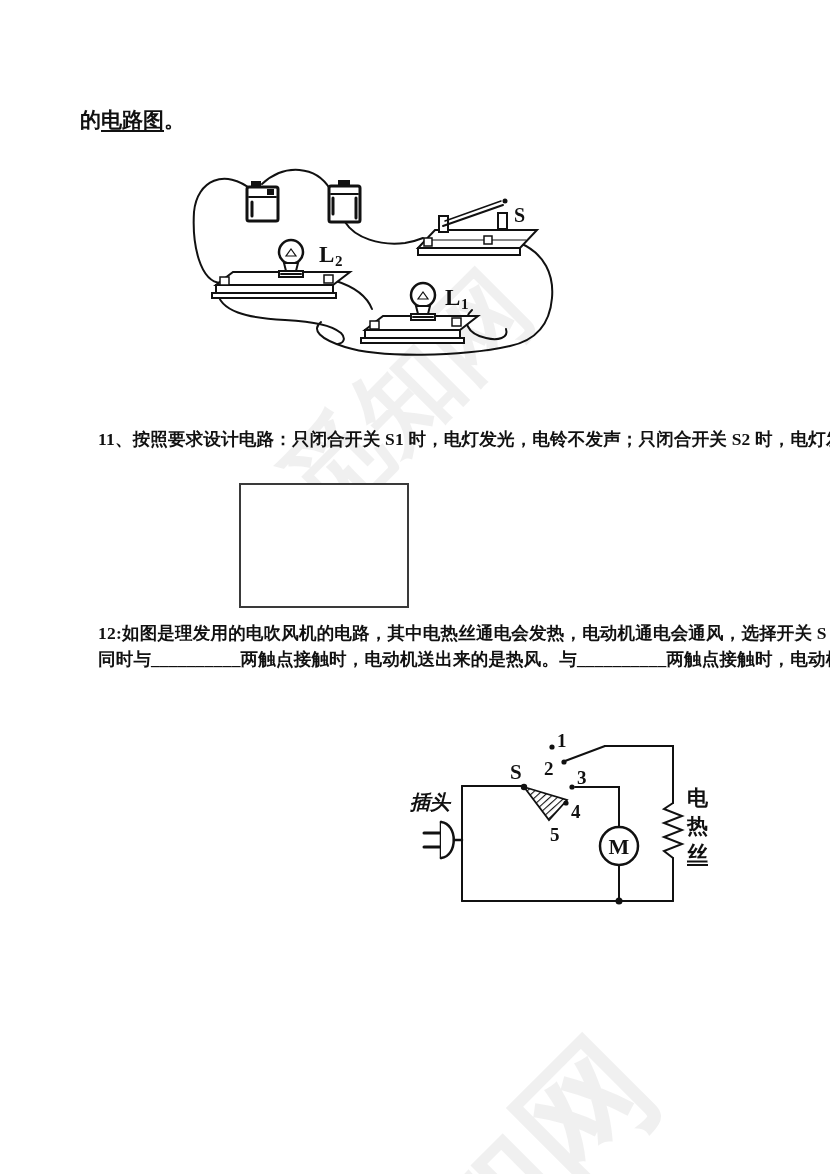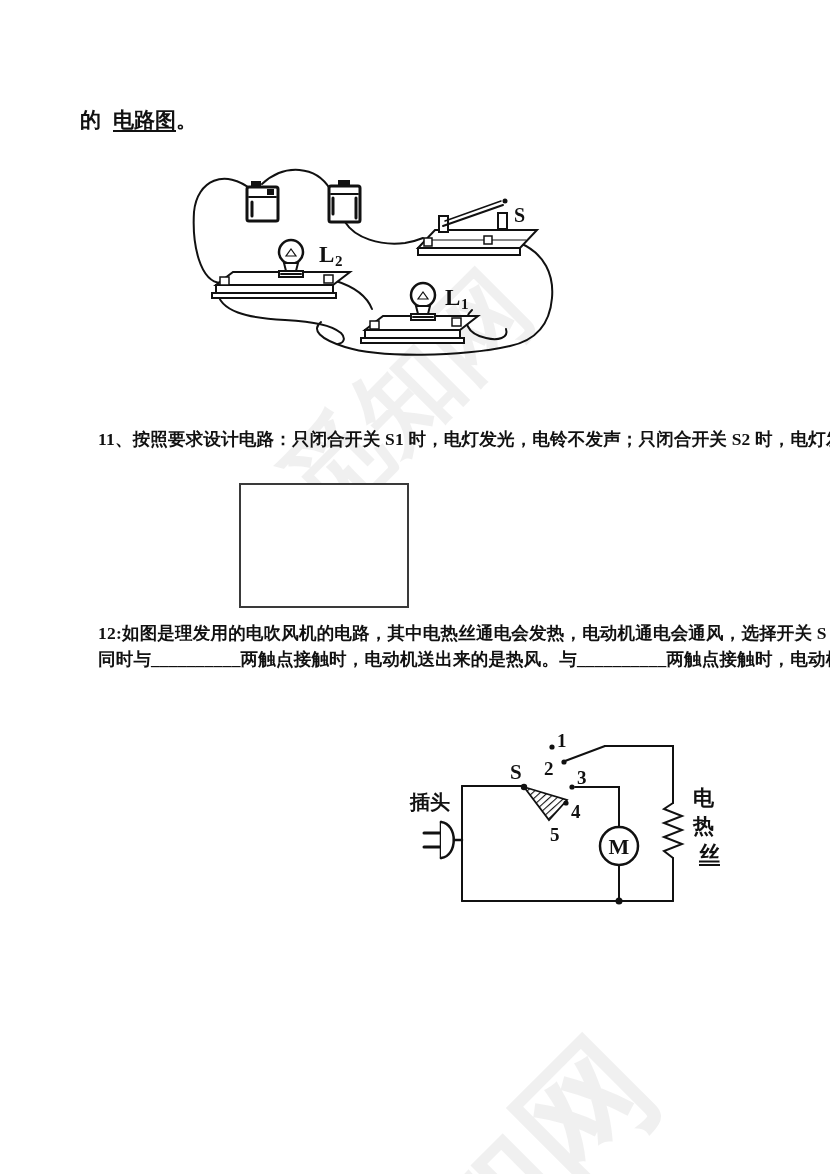--- a/index.html
+++ b/index.html
@@ -31,42 +31,42 @@
     left:300px;top:1115px;
     font-size:130px;
     transform:rotate(-45deg);
     transform-origin:center;
   }
   .intro-line{
     position:absolute;left:80px;top:106px;
     font-size:21px;font-weight:bold;line-height:28px;
     white-space:nowrap;
   }
-  .ul{text-decoration:underline;text-underline-offset:3px;padding-left:12px;}
+  .ul{text-decoration:underline;text-underline-offset:3px;}
   .qtext{
     position:absolute;left:68px;width:700px;
     font-size:17.5px;font-weight:bold;line-height:26px;
     letter-spacing:0.2px;
     margin-left:30px;
   }
   .q11{top:426px;}
   .q12{top:620px;text-align:center;}
   .qline{white-space:nowrap;}
   .answer-box{
     position:absolute;left:239px;top:483px;
     width:166px;height:121px;
     border:2px solid #3a3a3a;
     background:#fff;
   }
   .svg-abs{position:absolute;}
   .illu{left:183px;top:158px;}
   .circ{left:398px;top:708px;}
   .plug-label{
     position:absolute;left:410px;top:789px;
-    font-size:20px;font-weight:bold;
+    font-size:20px;font-weight:bold;font-style:italic;
   }
   .heater-label{
     position:absolute;left:687px;top:784px;
     display:flex;flex-direction:column;
     font-size:21px;font-weight:bold;line-height:28px;
     text-align:center;
   }
   svg text{font-family:"Liberation Serif","DejaVu Serif",serif;}
 </style>
 </head>

